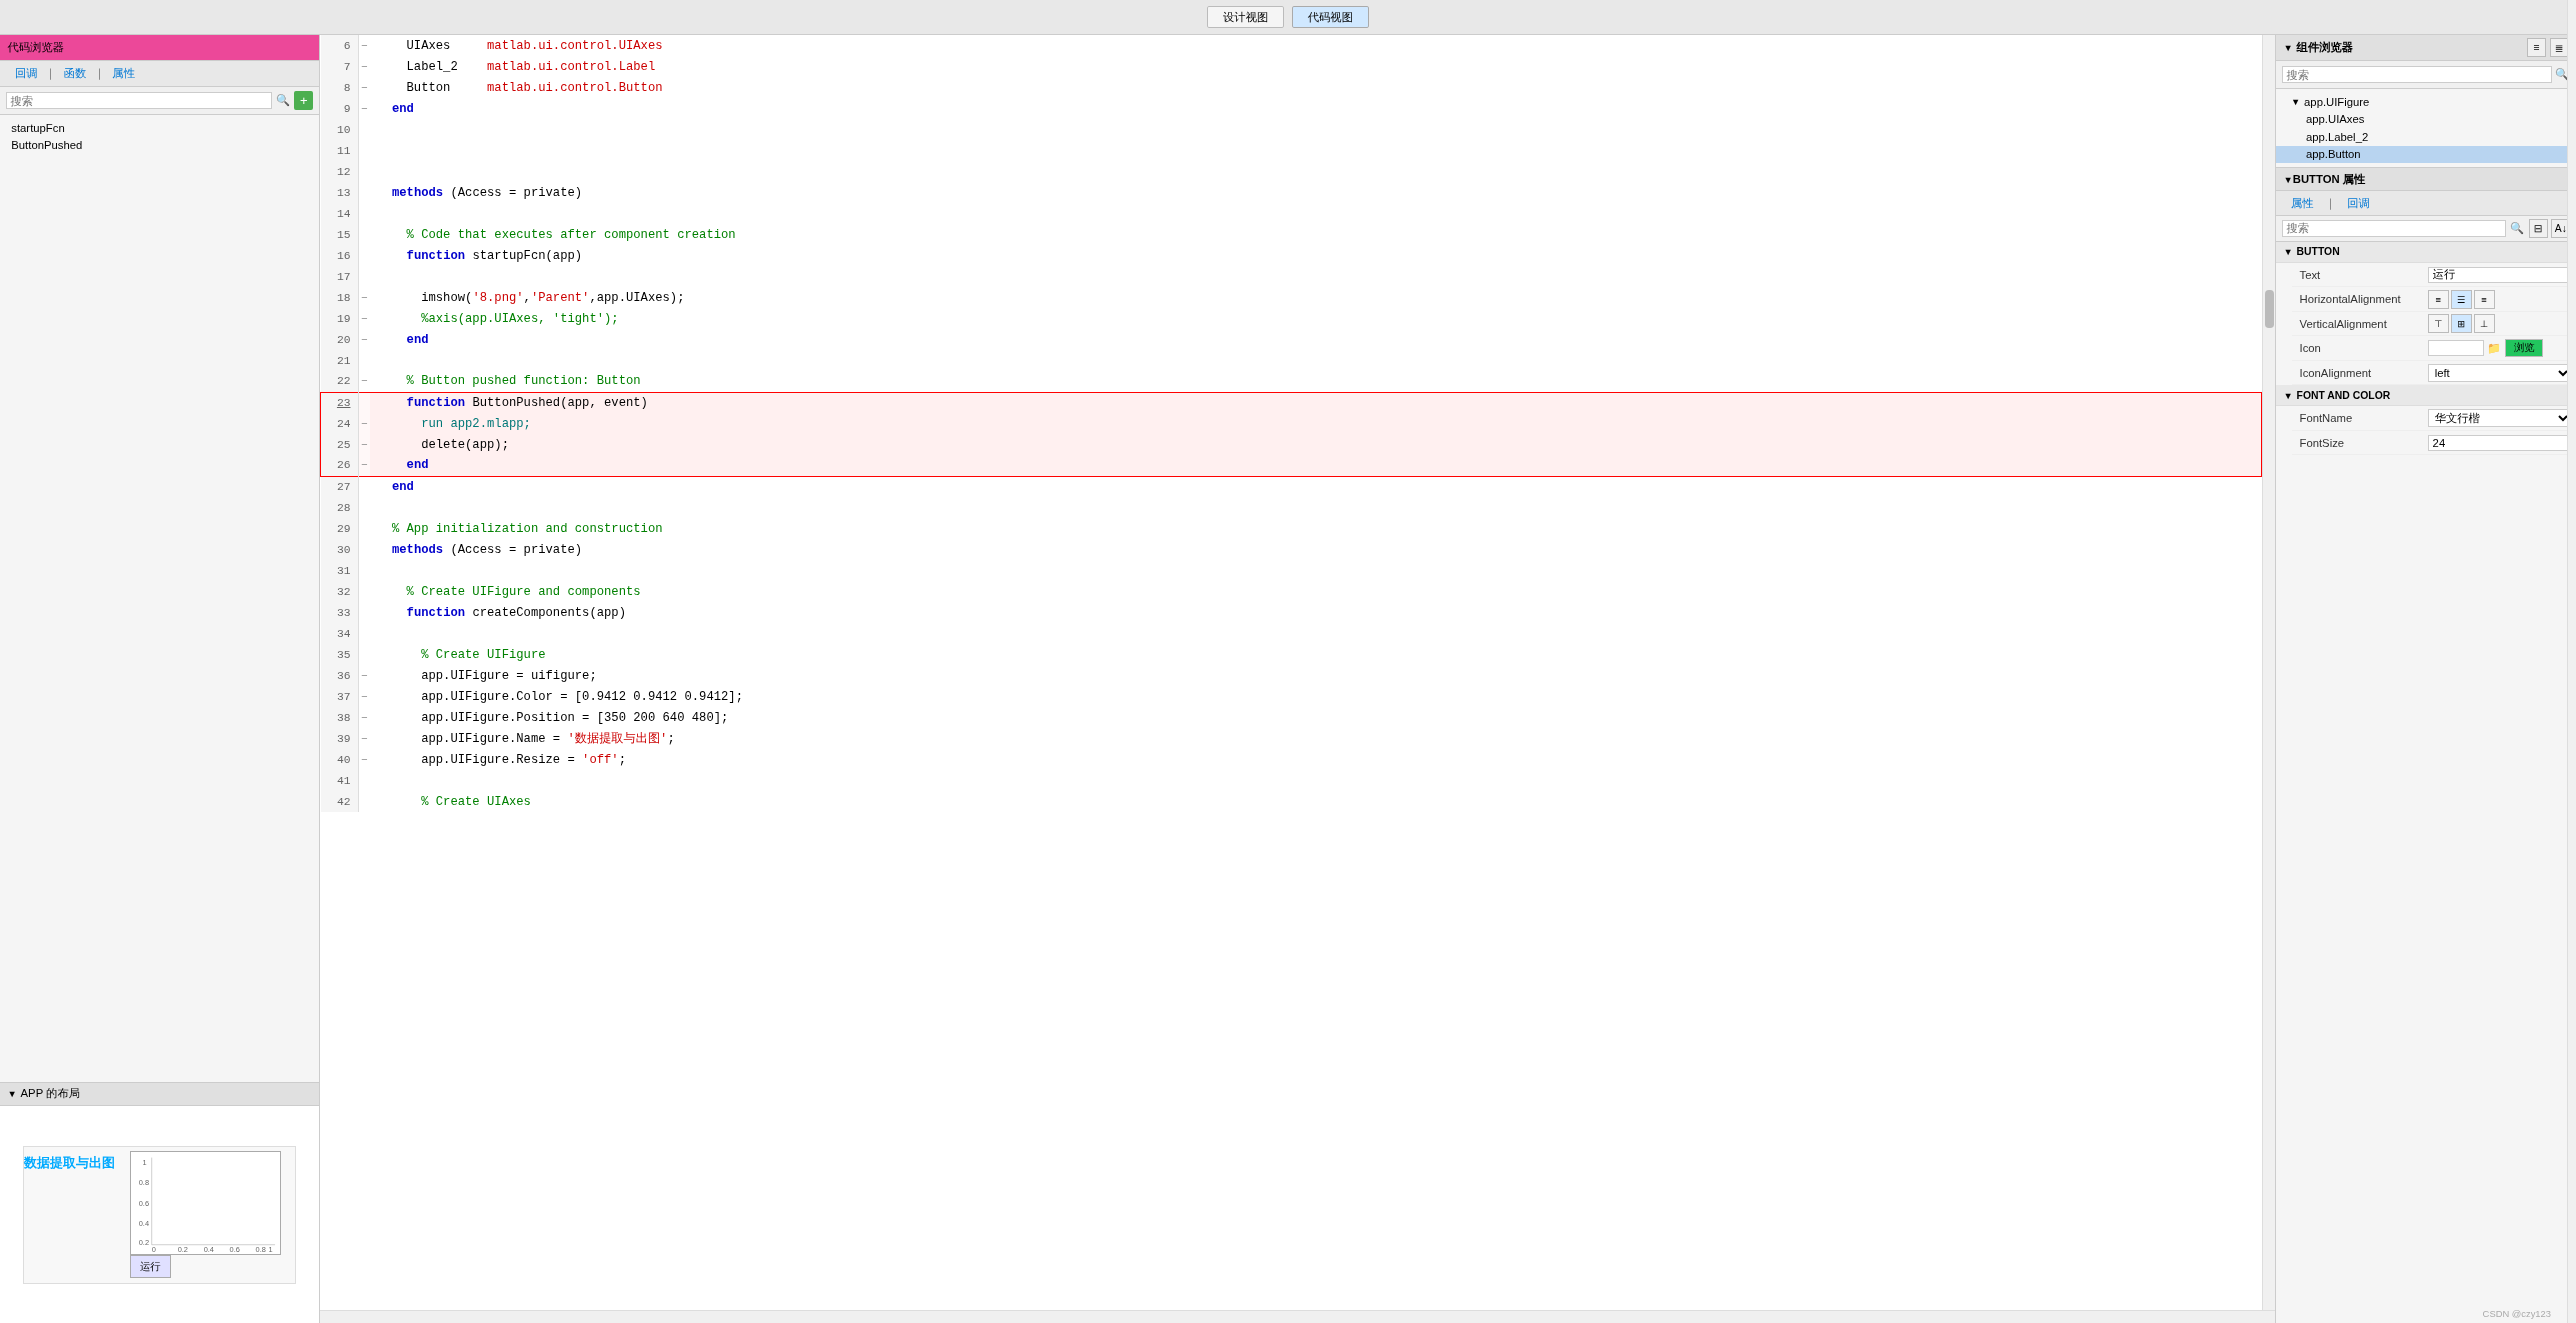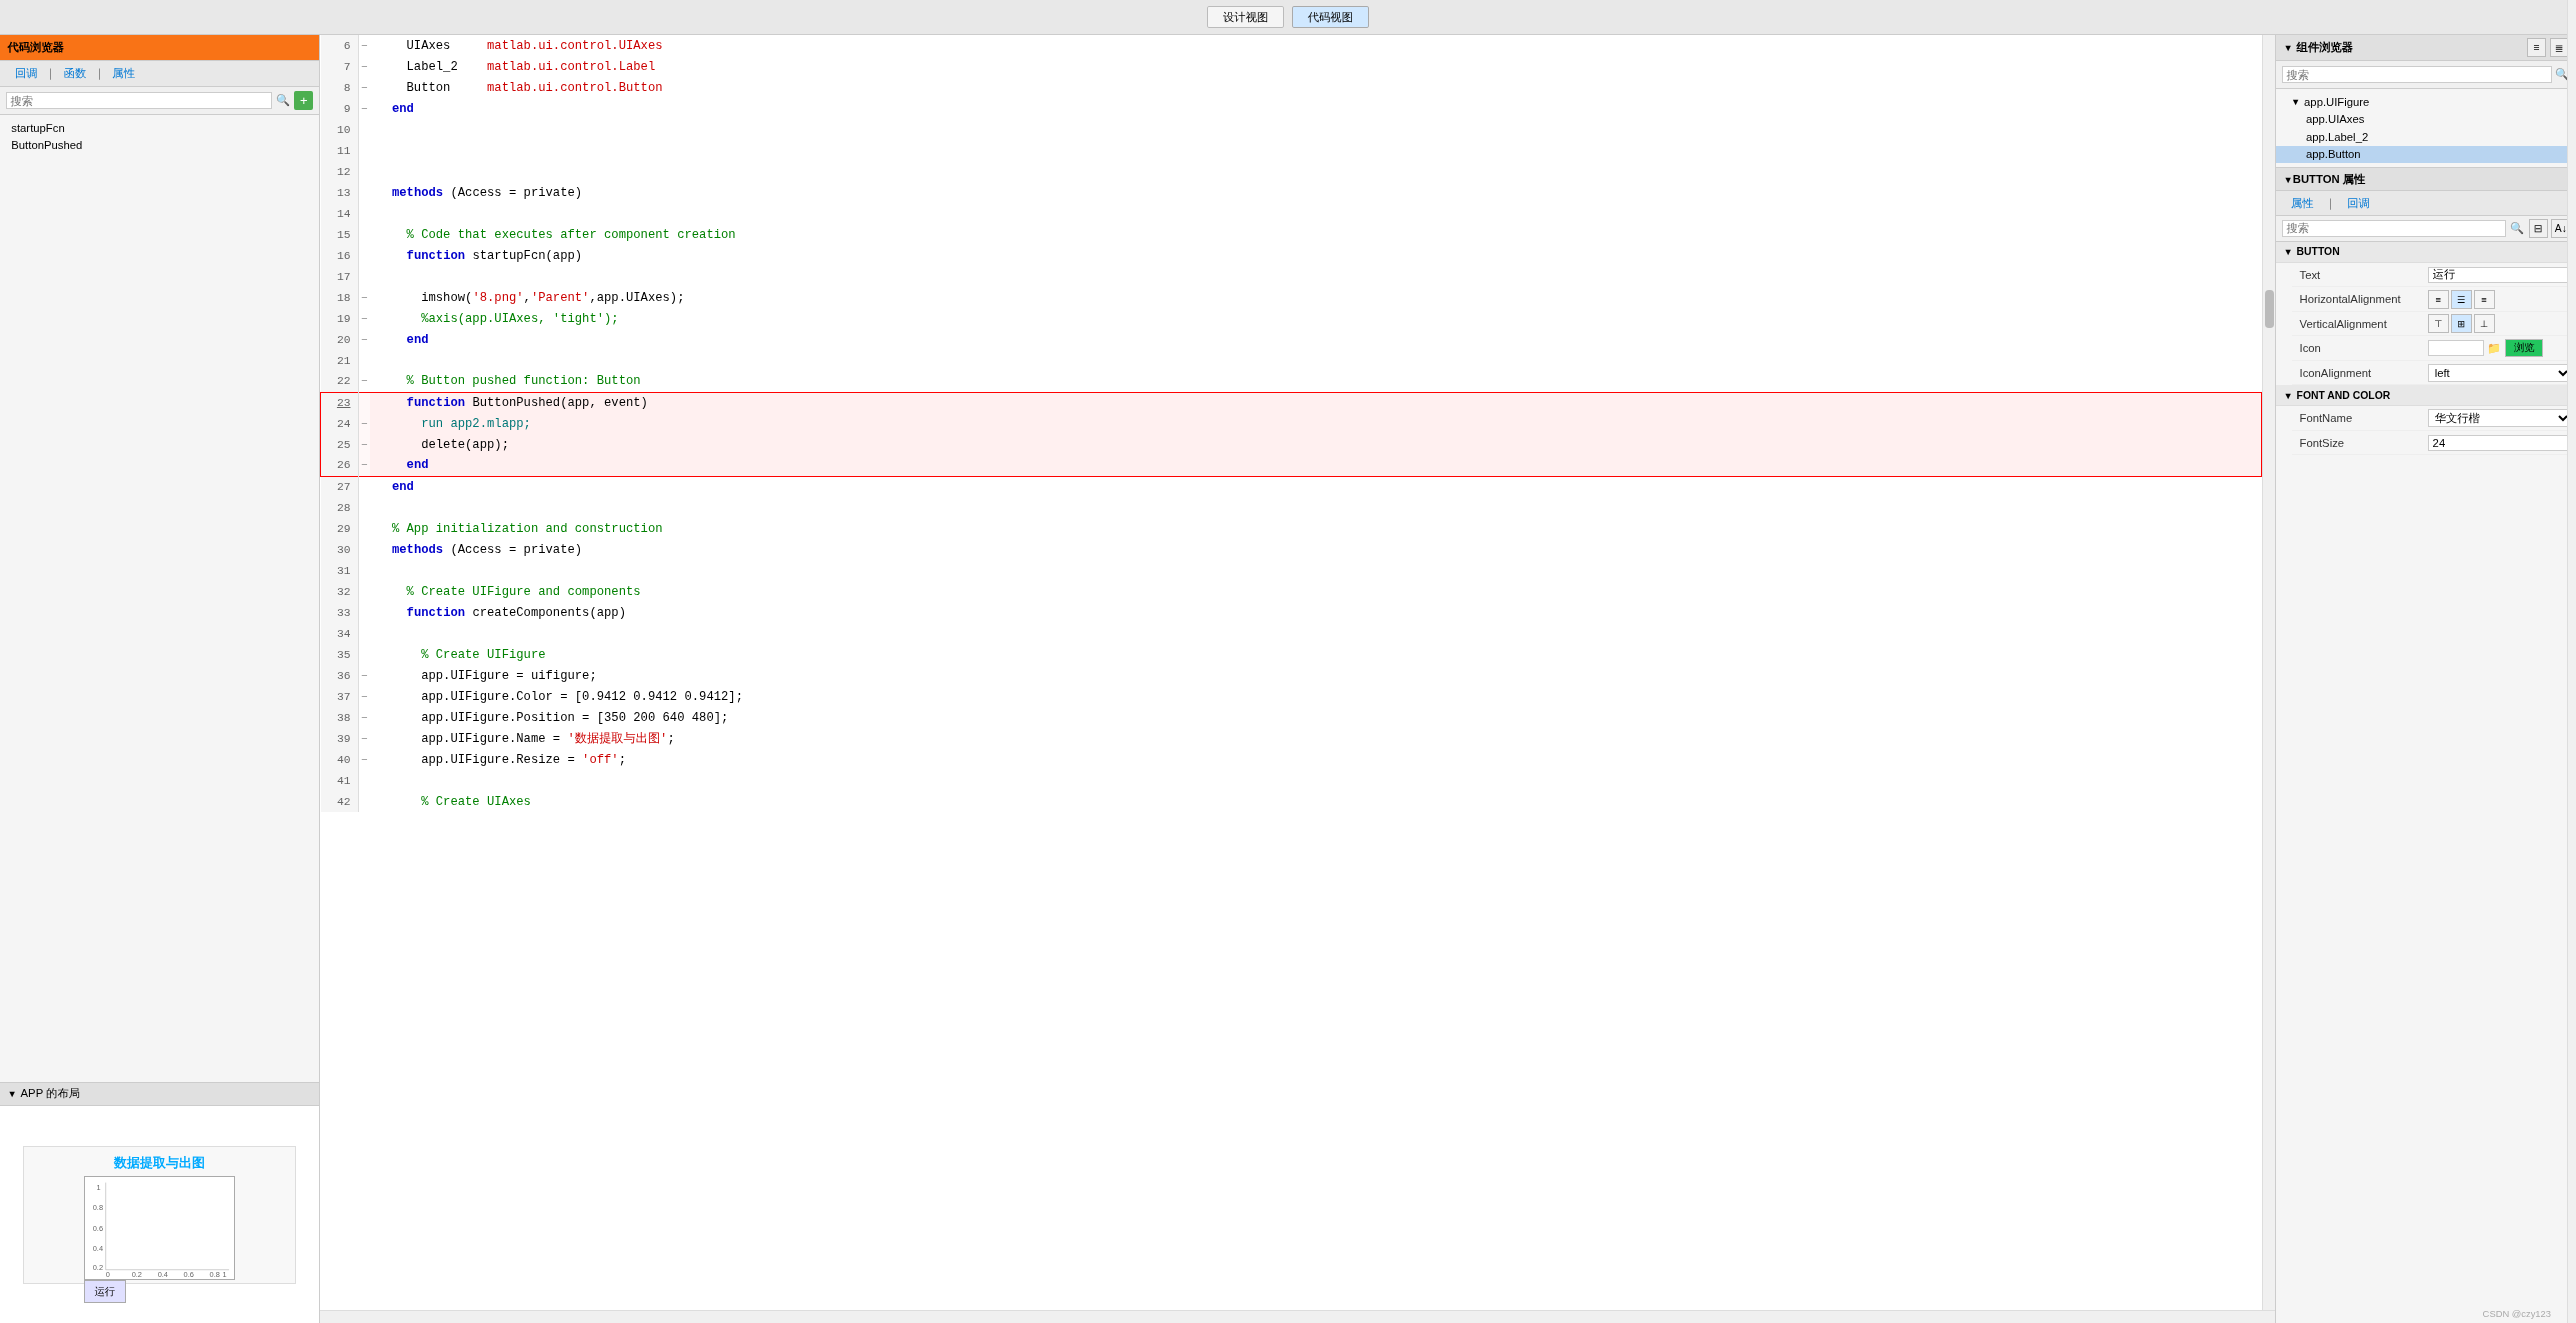--- a/index.html
+++ b/index.html
@@ -48,24 +48,24 @@
     .left-panel {
       width: 320px;
       display: flex;
       flex-direction: column;
       border-right: 0.9px solid #ccc;
       background: #f5f5f5;
     }
 
     
     .panel-header {
-      background: #f97316;
+      background: #ec4899;
       padding: 3.8px 7.5px;
       border-bottom: 0.9px solid #ccc;
-      font-weight: bold;
+      font-weight: normal;
       display: flex;
       align-items: center;
       gap: 3.8px;
       height: 26px;
       font-size: 11.3px;
     }
 
     .panel-tabs {
       display: flex;
       gap: 0;
@@ -159,21 +159,21 @@
       overflow: hidden;
       position: relative;
     }
     .preview-inner {
       border: 0.9px solid #ddd;
       background: #f8f8f8;
       width: 273px;
       height: 138px;
       position: relative;
       display: flex;
-      flex-direction: column;
+      flex-direction: row;
     }
     .preview-title {
       text-align: center;
       color: #00aaff;
       font-size: 13px;
       font-weight: bold;
       padding: 7.5px 0 3.8px 0;
     }
     .preview-chart-area {
       display: flex;

